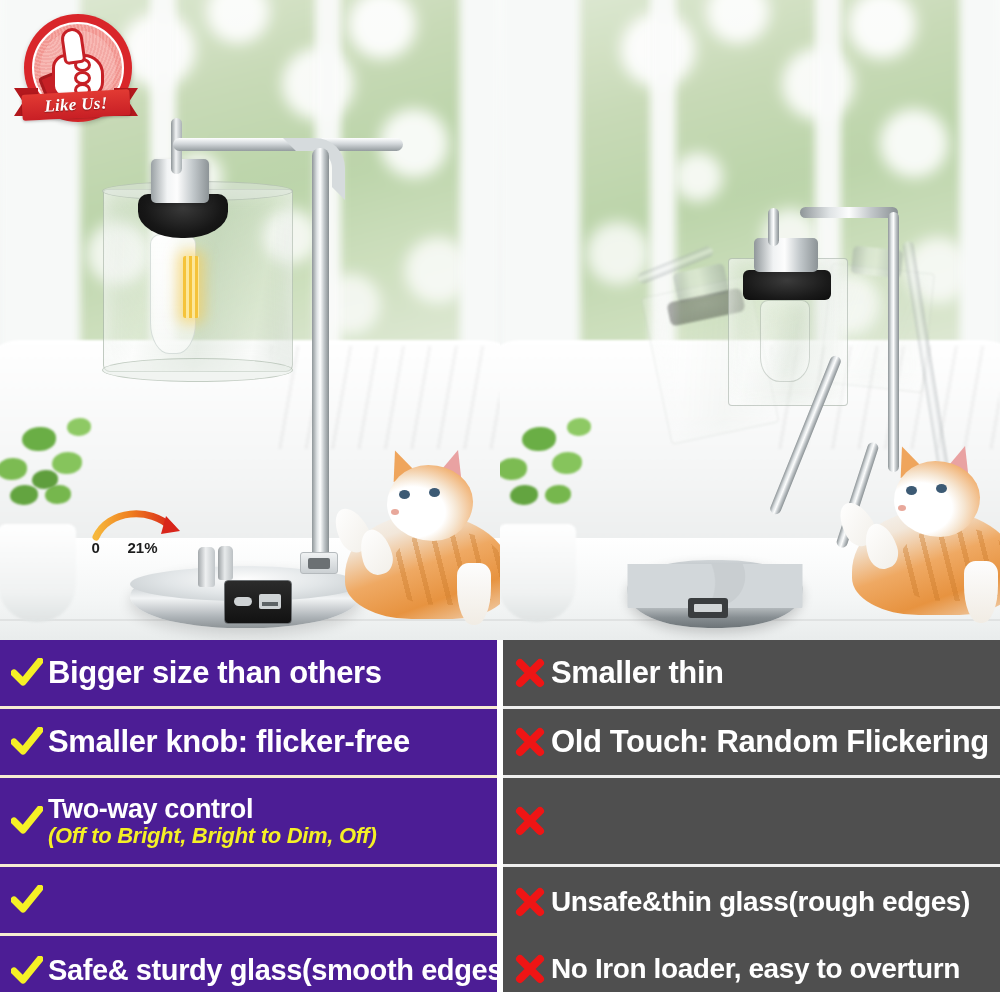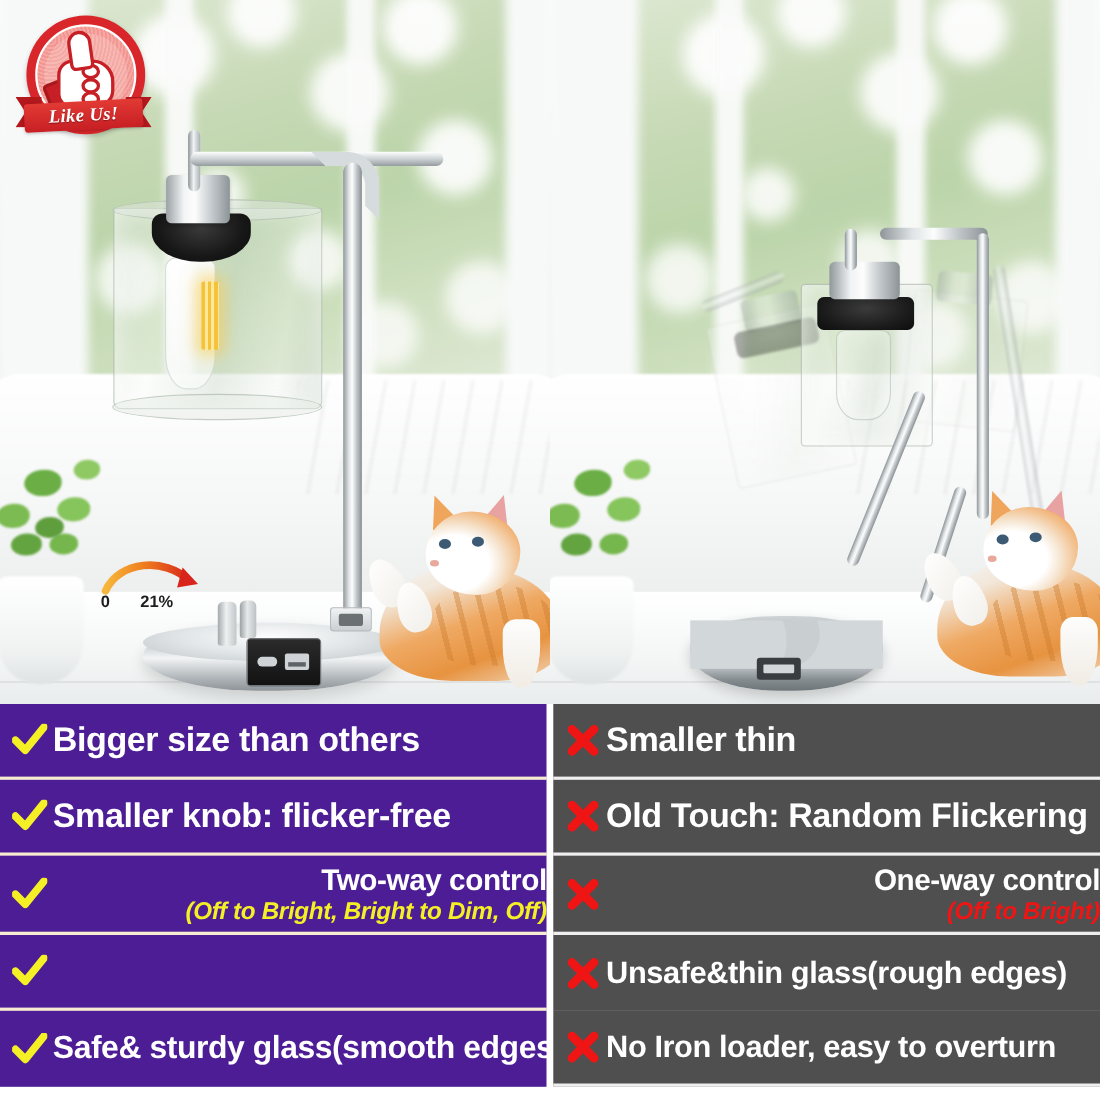--- a/index.html
+++ b/index.html
@@ -318,21 +318,21 @@
   .col.right { left:503px; }
   .row {
     position:relative; width:100%;
     display:flex; align-items:center;
     border-bottom:3px solid #f7ecd2;
     padding-left:6px;
   }
   .col.left  .row { background:#4c1d95; }
   .col.right .row { background:#4f4f4f; border-bottom-color:#efefef; }
   .row.r1,.row.r2,.row.r4,.row.r5 { height:69px; }
-  .row.r3 { height:72px;text-align:right; }
+  .row.r3 { height:89px; }
   .row.r5 { border-bottom:none; }
 
   .mark { flex:0 0 auto; width:42px; text-align:center; line-height:1; }
   .mark svg { display:block; margin:0 auto; }
   .txtwrap { flex:1 1 auto; min-width:0; }
   .t-main {
     color:#ffffff; font-weight:700; letter-spacing:-.4px;
     font-size:31px; line-height:1.05; white-space:nowrap;
   }
   .row.r4 .t-main, .row.r5 .t-main { font-size:29px; }
@@ -599,24 +599,20 @@
         <span class="txtwrap">
           <span class="t-main">Old Touch: Random Flickering</span>
         </span>
       </div>
       <div class="row r3">
         <span class="mark">
           <svg width="30" height="30" viewBox="0 0 30 30">
               <path d="M5 5 L25 25 M25 5 L5 25" stroke="#ef1515" stroke-width="8" stroke-linecap="round"></path>
             </svg>
         </span>
-        <span class="txtwrap">
-          <span class="t-main">One-way control</span>
-          <span class="t-sub" style="display:block;">(Off to Bright)</span>
-        </span>
       </div>
       <div class="row r5">
         <span class="mark">
           <svg width="30" height="30" viewBox="0 0 30 30">
               <path d="M5 5 L25 25 M25 5 L5 25" stroke="#ef1515" stroke-width="8" stroke-linecap="round"></path>
             </svg>
         </span>
         <span class="txtwrap">
           <span class="t-main">Unsafe&amp;thin glass(rough edges)</span>
         </span>

